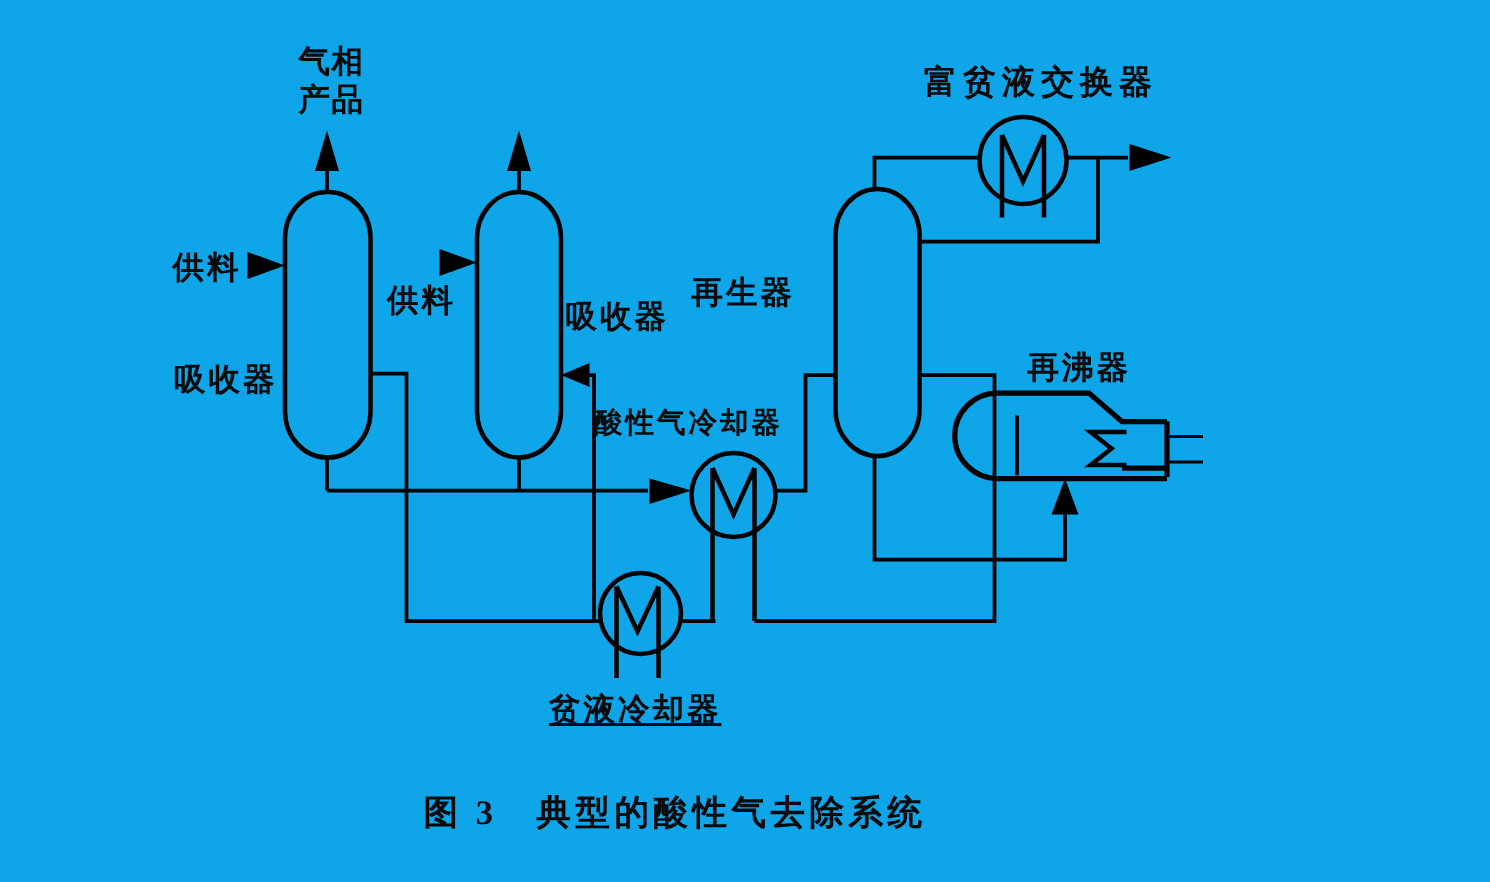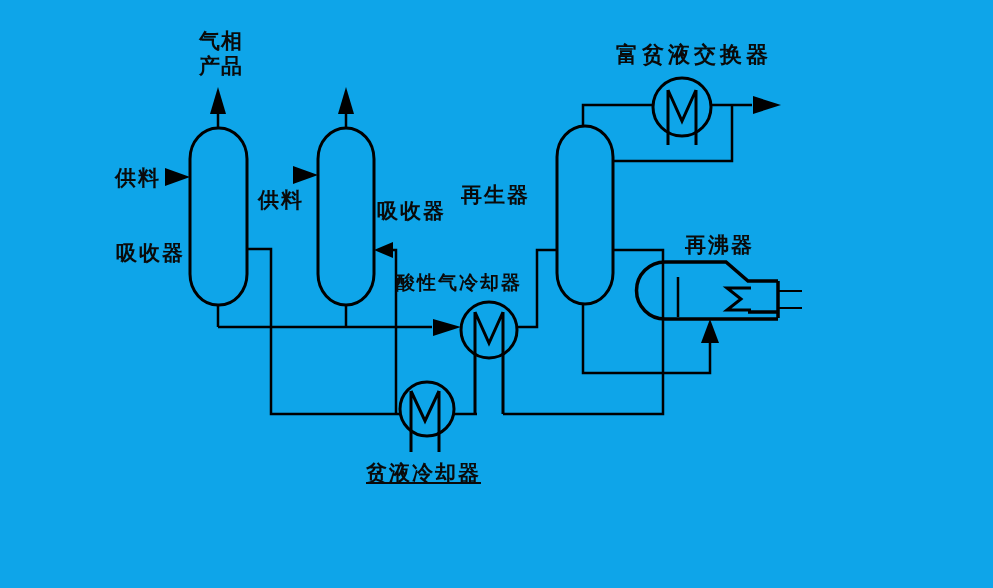--- a/index.html
+++ b/index.html
@@ -87,14 +87,15 @@
   <div class="lbl" style="left:115px;top:167px;">供料</div>
   <div class="lbl" style="left:258px;top:189px;">供料</div>
   <div class="lbl" style="left:116px;top:242px;">吸收器</div>
   <div class="lbl" style="left:377px;top:200px;">吸收器</div>
   <div class="lbl" style="left:461px;top:184px;">再生器</div>
   <div class="lbl wide" style="left:616px;top:43px;">富贫液交换器</div>
   <div class="lbl" style="left:685px;top:234px;">再沸器</div>
   <div class="lbl mid" style="left:396px;top:273px;">酸性气冷却器</div>
   <div class="lbl" style="left:366px;top:462px;text-decoration:underline;">贫液冷却器</div>
 
+  <div class="caption" style="left:280px;top:526px;width:340px;">图 3　典型的酸性气去除系统</div>
 
 </div>
 
 </body></html>

